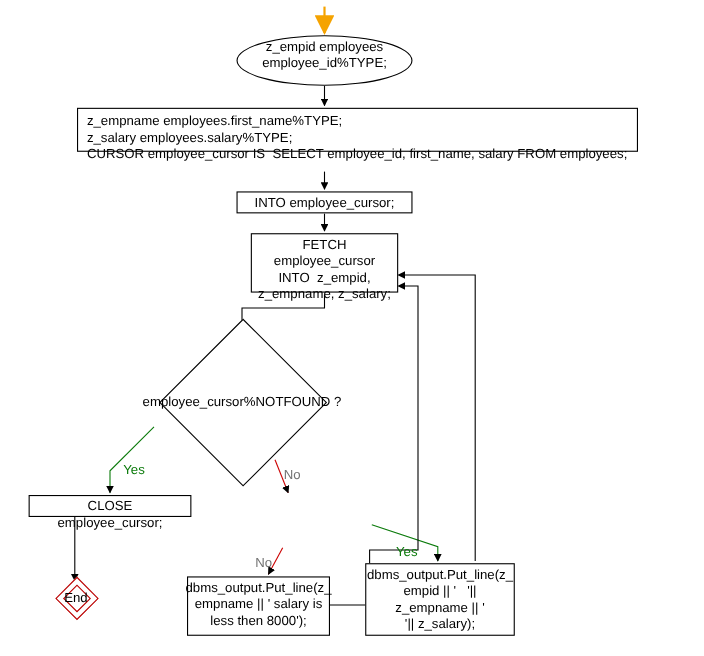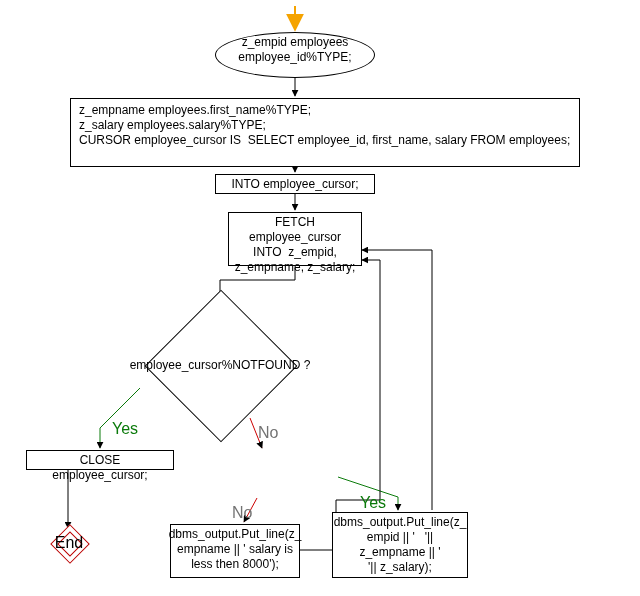--- a/index.html
+++ b/index.html
@@ -5,22 +5,22 @@
   html,body{margin:0;padding:0;background:#fff;font-family:Arial,Helvetica,sans-serif;font-size:12px;color:#000}
   .canvas{position:relative;width:640px;height:596px}
   .node{position:absolute;background:#fff;border:1px solid #000;text-align:center;display:flex;justify-content:center;line-height:1.25;padding:2px 4px;box-sizing:border-box}
   .node .txt{white-space:pre-wrap}
   .ellipse{border-radius:50%}
   .diamond{position:absolute}
   .diamond .shape{position:absolute;inset:0;transform:rotate(45deg);border:1px solid #000;background:#fff}
   .diamond .label{position:absolute;inset:0;display:flex;align-items:center;justify-content:center;text-align:center;line-height:1.25;padding:0 6px}
   .end-outer{position:absolute;border:1px solid #b00;background:#fff;transform:rotate(45deg)}
   .end-inner{position:absolute;inset:4px;border:1px solid #b00}
-  .end-label{position:absolute;display:flex;align-items:center;justify-content:center;font-size:16px}
-  .edge-label{position:absolute;font-size:16px}
+  .end-label{position:absolute;display:flex;align-items:center;justify-content:center;font-size:12px}
+  .edge-label{position:absolute;font-size:12px}
   .yes{color:#0a7a0a}
   .no{color:#737373}
   svg{position:absolute;left:0;top:0}
 </style>
 </head>
 <body>
 <div class="canvas">
 
 <svg width="640" height="596" viewBox="0 0 640 596">
   <defs>
@@ -55,21 +55,21 @@
   <path d="M432,510 L432,250 L362,250" fill="none" stroke="#000" marker-end="url(#arr)"></path>
 
   <path d="M300,550 L336,550 L336,500 L380,500 L380,260 L362,260" fill="none" stroke="#000" marker-end="url(#arr)"></path>
 </svg>
 
 <div class="node ellipse" style="left:215px;top:32px;width:160px;height:46px">
   <span class="txt">z_empid employees
 employee_id%TYPE;</span>
 </div>
 
-<div class="node" style="left:70px;top:98px;width:510px;height:69px;text-align:left;justify-content:flex-start;padding:4px 8px">
+<div class="node" style="left:70px;top:98px;width:510px;height:40px;text-align:left;justify-content:flex-start;padding:4px 8px">
   <span class="txt" style="text-align:left">z_empname employees.first_name%TYPE;
 z_salary employees.salary%TYPE;
 CURSOR employee_cursor IS  SELECT employee_id, first_name, salary FROM employees;</span>
 </div>
 
 <div class="node" style="left:215px;top:174px;width:160px;height:20px">
   <span class="txt">INTO employee_cursor;</span>
 </div>
 
 <div class="node" style="left:228px;top:212px;width:134px;height:54px">

